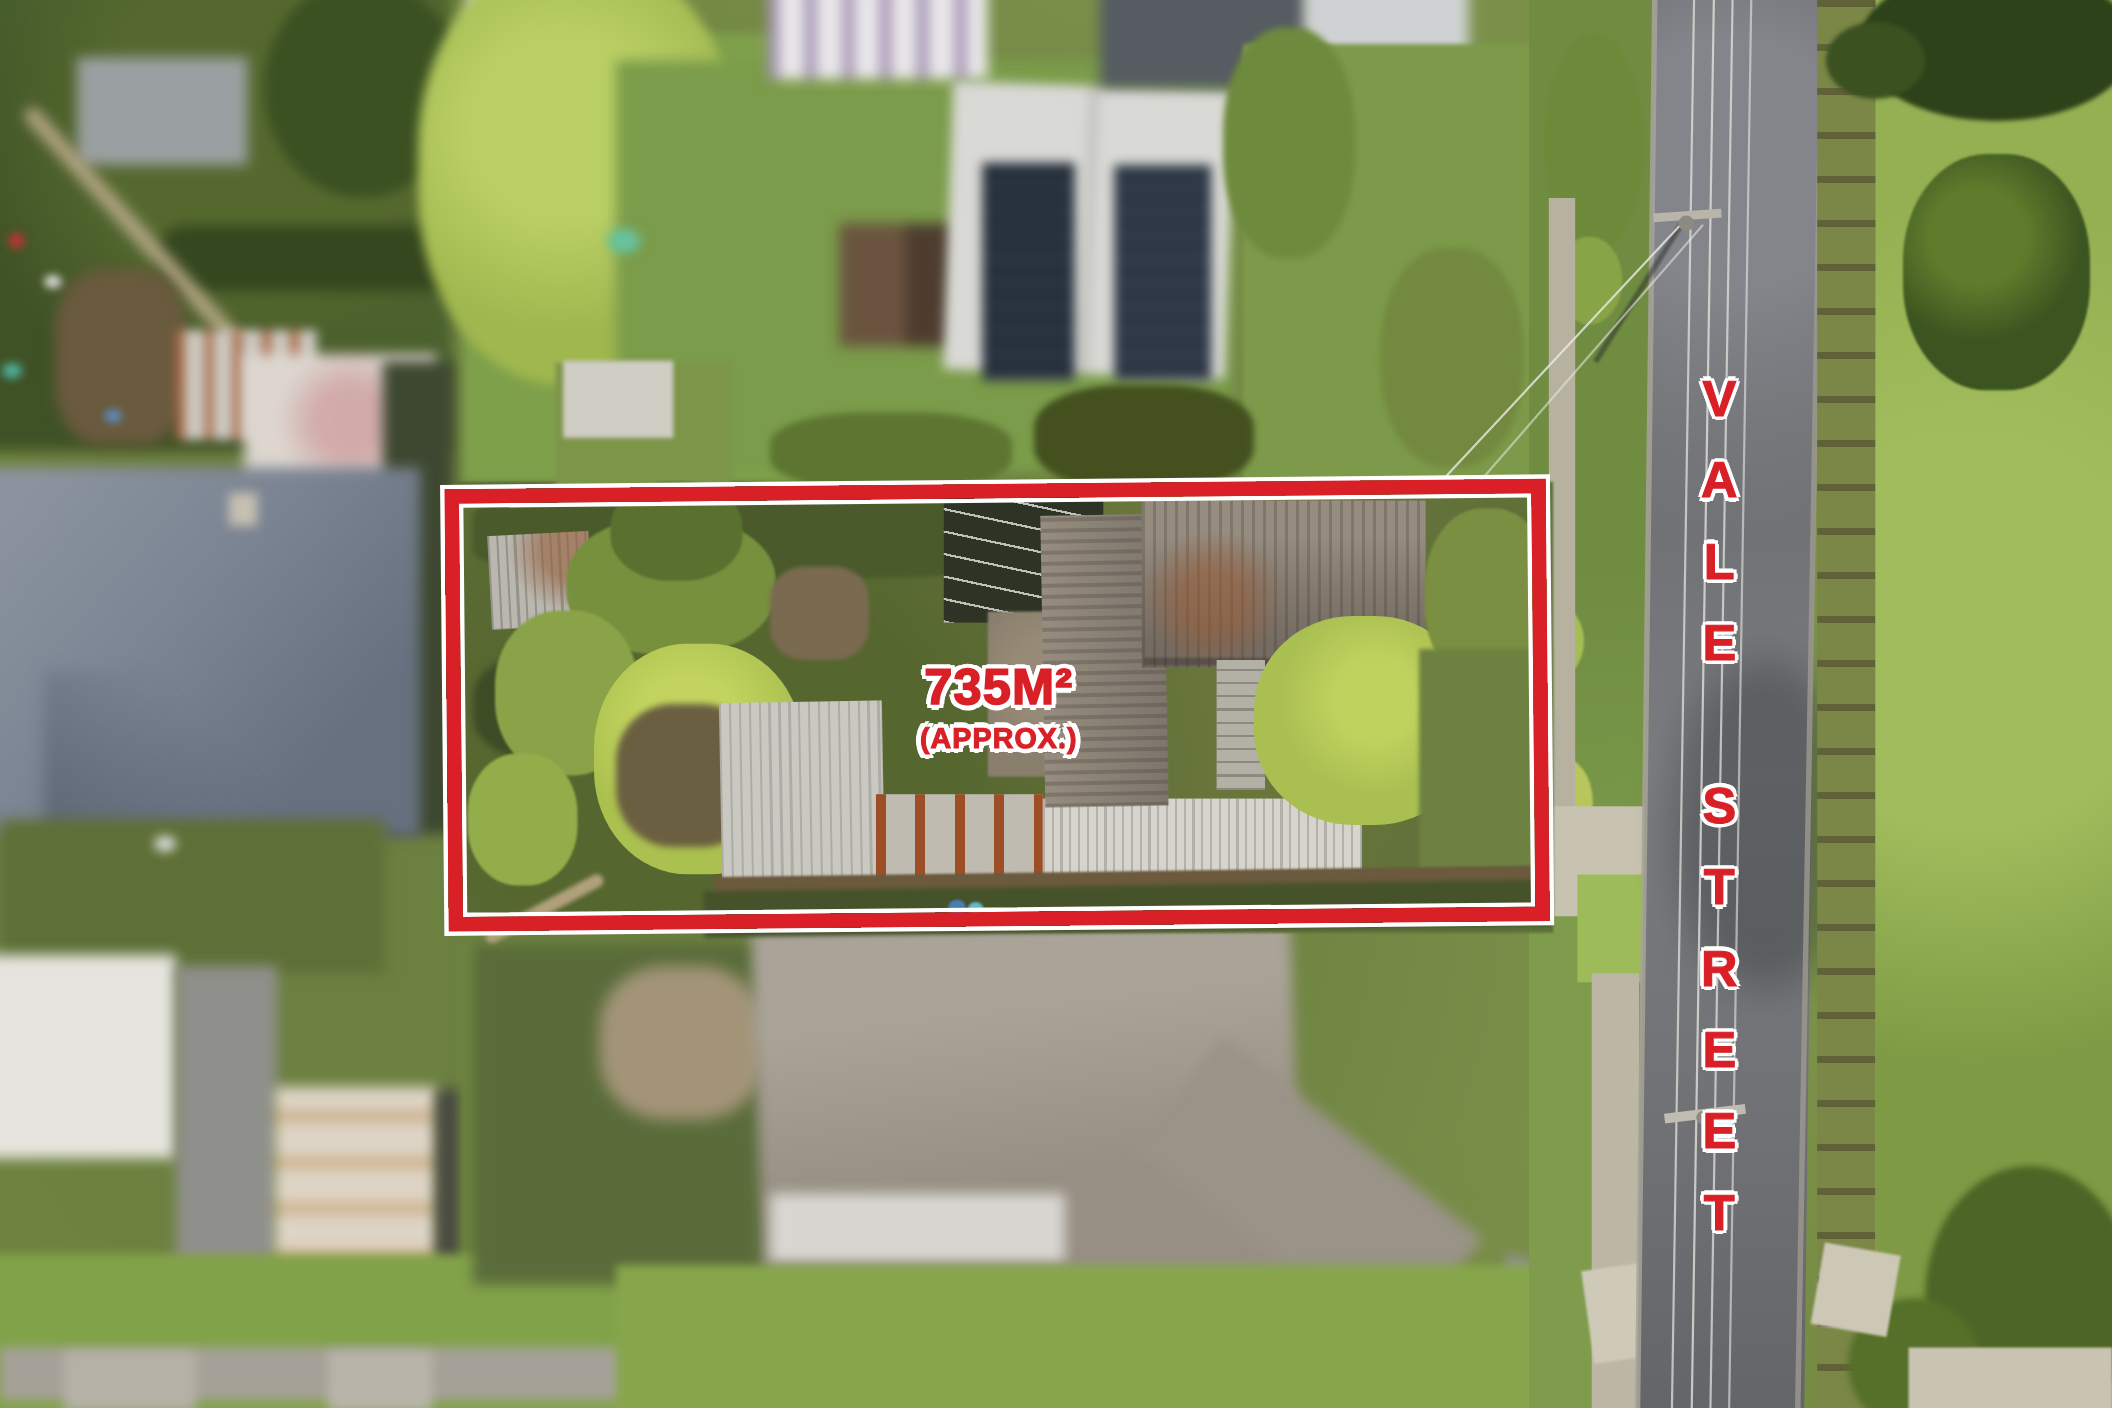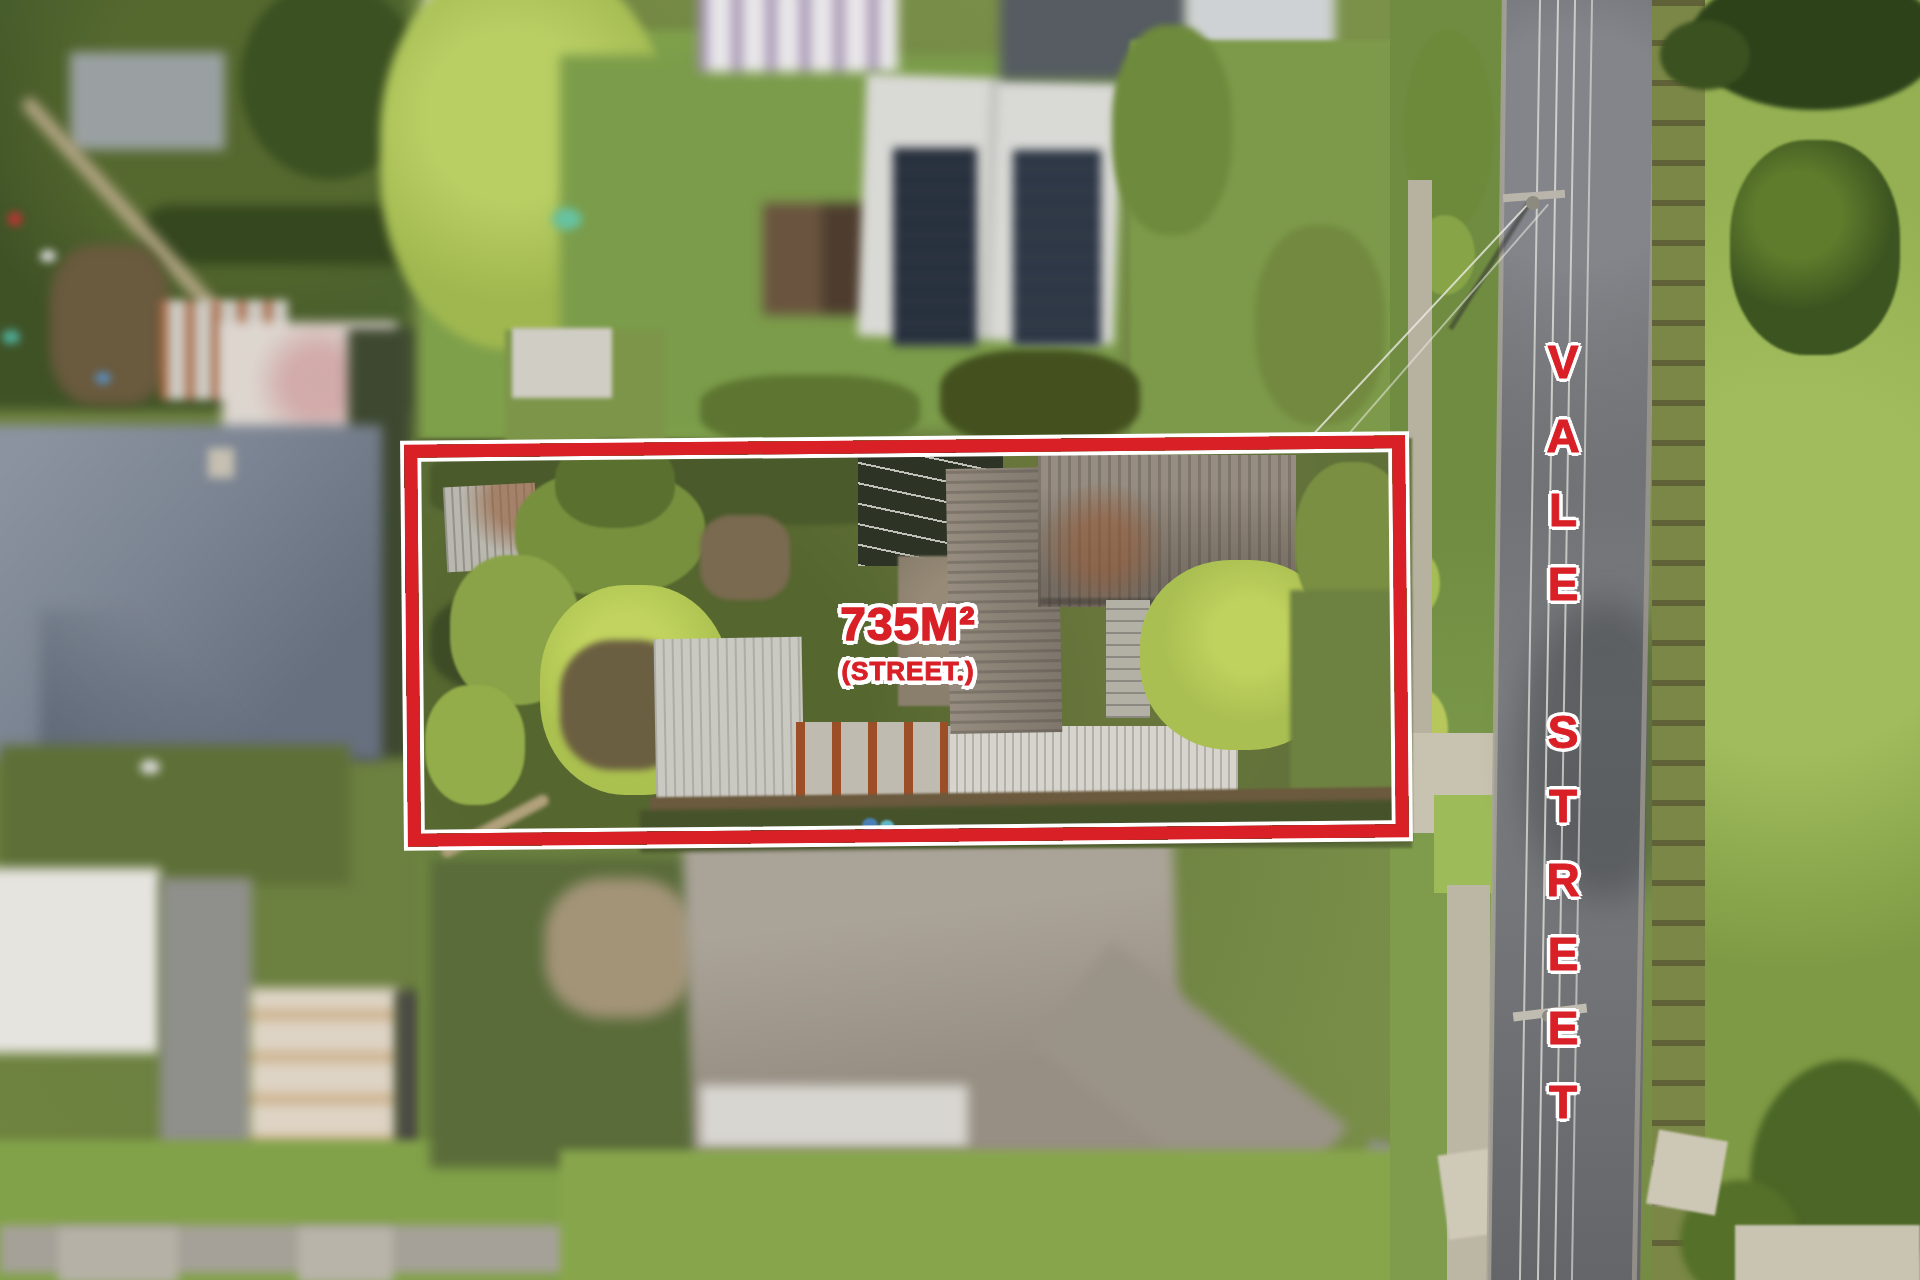--- a/index.html
+++ b/index.html
@@ -210,16 +210,16 @@
     <div class="e b2" style="left:1290px;top:590px;width:120px;height:250px;background:#6d8140;"></div>
     <div class="e b1" style="left:650px;top:792px;width:758px;height:16px;background:#6b5a3d;transform:rotate(-0.8deg);"></div>
     <div class="e b2" style="left:640px;top:805px;width:770px;height:42px;background:#46522a;transform:rotate(-0.8deg);"></div>
     <div class="e b1 r" style="left:862px;top:818px;width:16px;height:14px;background:#4a7fb5;"></div>
     <div class="e b1 r" style="left:880px;top:820px;width:14px;height:12px;background:#62b8c9;"></div>
   </div>
 
   <div class="e" id="boundary"></div>
 
   <div class="e txt" id="area-label">735M²</div>
-  <div class="e txt" id="approx-label">(STREET.)</div>
+  <div class="e txt" id="approx-label">(APPROX.)</div>
   <div class="e txt" id="street-label">VALE STREET</div>
 
 </div>
 
 </body></html>

